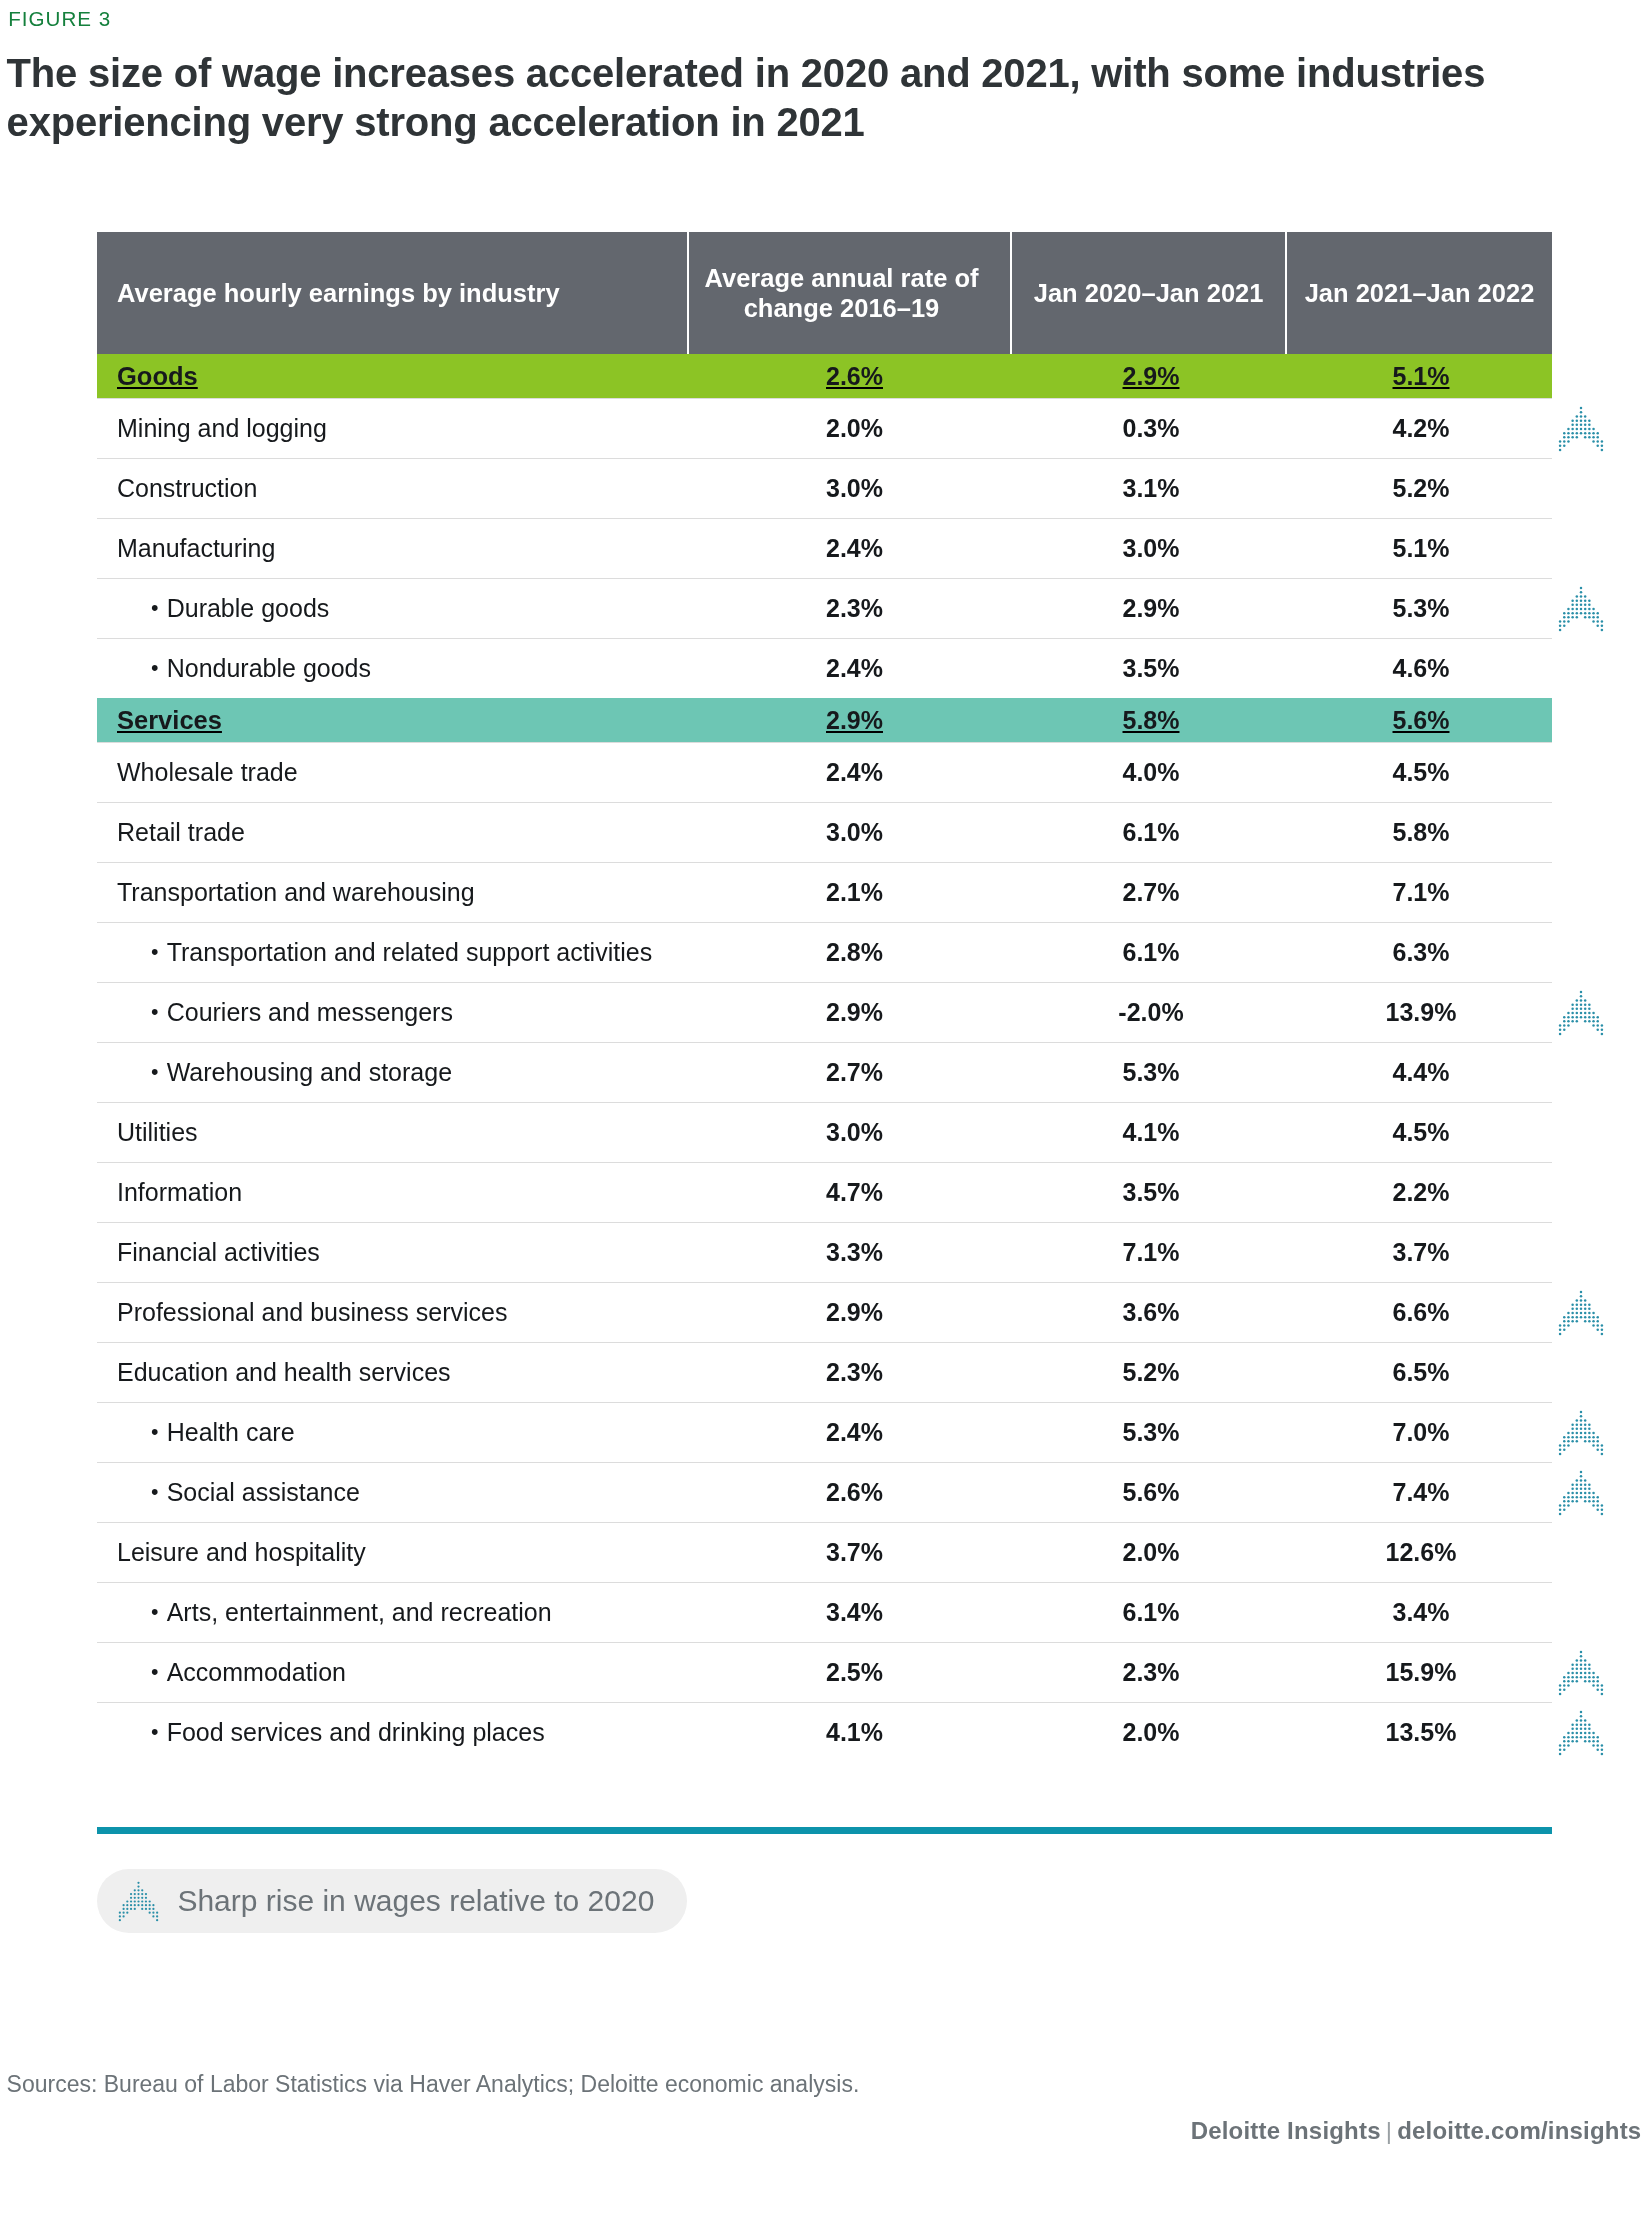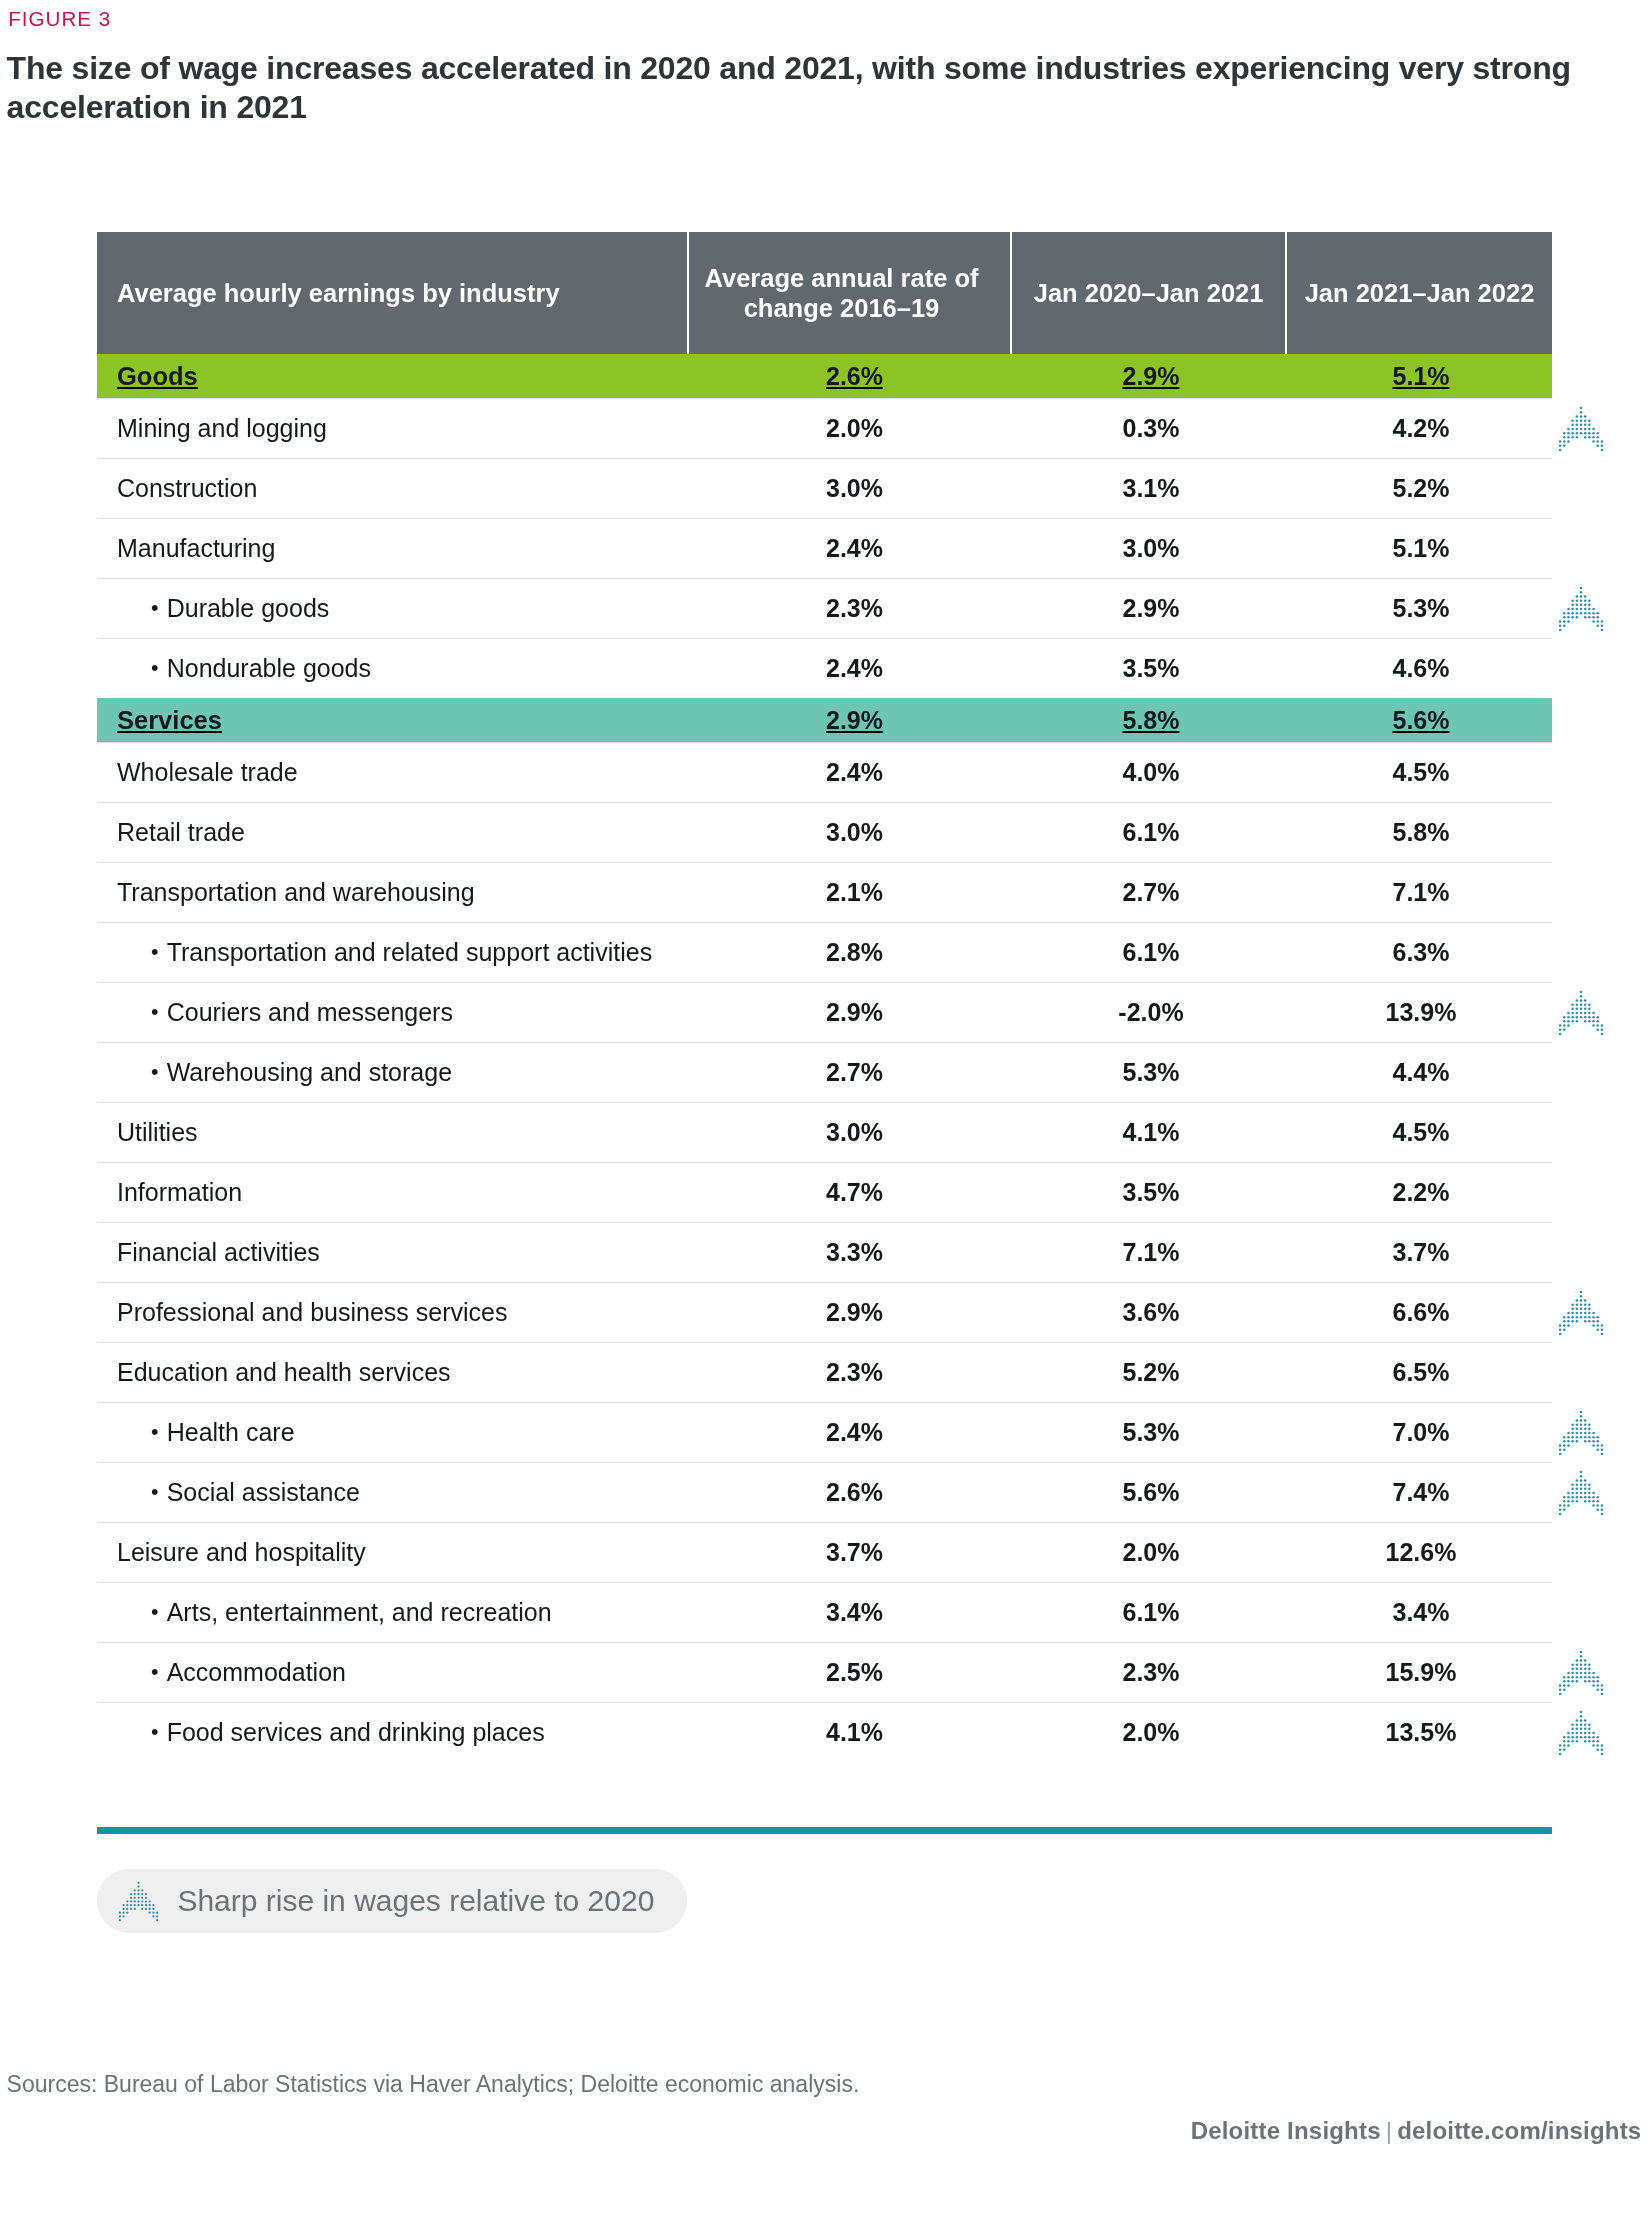--- a/index.html
+++ b/index.html
@@ -4,26 +4,26 @@
 <style>
   html,body{margin:0;padding:0;}
   body{
     width:1648px;height:2216px;background:#ffffff;
     font-family:"Liberation Sans", sans-serif;
     -webkit-font-smoothing:antialiased;
     position:relative;overflow:hidden;
   }
   .figure-label{
     position:absolute;left:8.2px;top:6.6px;
-    font-size:20.6px;letter-spacing:1px;color:#be185d;
+    font-size:20.6px;letter-spacing:1px;color:#15803d;
     font-weight:400;
   }
   .title{
     position:absolute;left:6.6px;top:49px;width:1582px;
-    font-size:32px;line-height:1.22;font-weight:700;color:#2f3437;
+    font-size:40px;line-height:1.22;font-weight:700;color:#2f3437;
     letter-spacing:-0.2px;
   }
 
   
   .table{
     position:absolute;left:97px;top:232px;width:1455px;
   }
   .thead{
     display:flex;background:#63676e;height:122px;
   }

